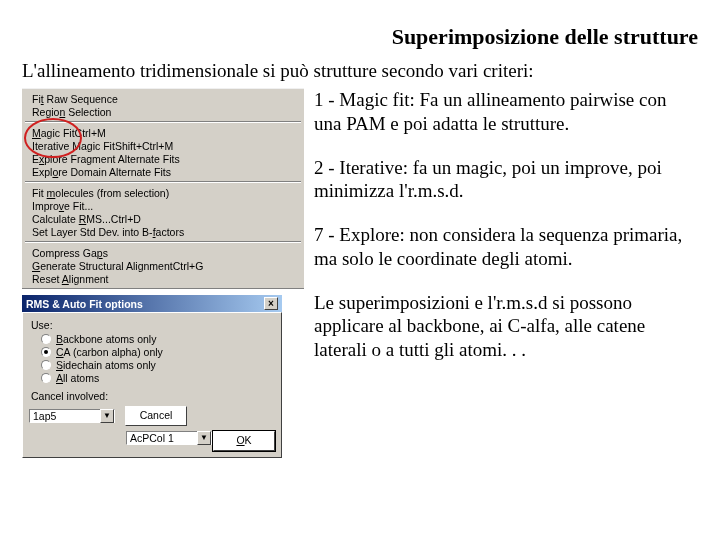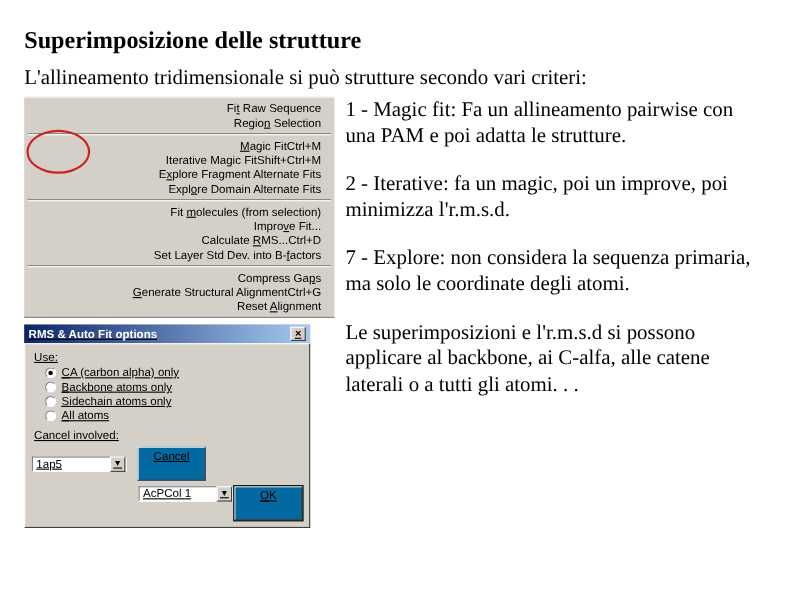--- a/index.html
+++ b/index.html
@@ -9,21 +9,21 @@
     height: 540px;
     background: #fff;
     font-family: "Times New Roman", Times, serif;
     color: #000;
     overflow: hidden;
   }
   .page {
     padding: 18px 22px 0 22px;
   }
   .title {
-    text-align: left;
+    text-align: right;
     font-weight: bold;
     font-size: 22px;
     margin: 6px 0 10px 0;
   }
   .intro {
     font-size: 19px;
     margin-bottom: 6px;
   }
   .cols {
     display: flex;
@@ -51,21 +51,21 @@
     border-top: 1px solid #f0f0f0;
     border-bottom: 1px solid #808080;
     padding: 2px 0 2px 0;
     position: relative;
   }
   .msec {
     padding: 1px 0 1px 0;
   }
   .mrow {
     display: flex;
-    justify-content: flex-end;
+    justify-content: flex-start;
     padding: 0.5px 12px 0.5px 10px;
     white-space: nowrap;
   }
   .mrow .l u { text-decoration: underline; }
   .mrow .r { color: #000; }
   .msep {
     border-top: 1px solid #808080;
     border-bottom: 1px solid #fff;
     margin: 2px 3px;
     height: 0;
@@ -80,21 +80,20 @@
     left: 2px;
     pointer-events: none;
   }
 
   .dlg {
     margin-top: 6px;
     background: #d4d0c8;
     font-family: Tahoma, Arial, sans-serif;
     font-size: 10.5px;
     width: 260px;
-    text-decoration: underline;
   }
   .dlg .titlebar {
     background: linear-gradient(to right, #0a246a, #a6caf0);
     color: #fff;
     font-weight: bold;
     font-size: 10.5px;
     padding: 2px 4px;
     display: flex;
     justify-content: space-between;
     align-items: center;
@@ -168,25 +167,25 @@
     background: #d4d0c8;
     border: 1px solid #fff;
     border-right-color: #404040;
     border-bottom-color: #404040;
     width: 14px; height: 14px;
     text-align: center;
     line-height: 12px;
     font-size: 8px;
   }
   .btn {
-    background: #0369a1;
+    background: #ffffff;
     border: 1px solid #fff;
     border-right-color: #404040;
     border-bottom-color: #404040;
-    height: 31px;
+    height: 20px;
     min-width: 62px;
     text-align: center;
     line-height: 17px;
     font-size: 10.5px;
     padding: 0 6px;
   }
   .btn.def {
     outline: 1px solid #000;
   }
   .btn u { text-decoration: underline; }
@@ -276,26 +275,26 @@
 
       <div class="dlg">
         <div class="titlebar">
           <span>RMS &amp; Auto Fit options</span>
           <span class="closebtn">×</span>
         </div>
         <div class="body">
           <div class="grp-label">Use:</div>
           <div class="radios" id="radios">
               <div class="radio">
+                <span class="rdot"></span>
+                <span class="rlabel"><u>B</u>ackbone atoms only</span>
+              </div>
+              <div class="radio">
                 <span class="rdot sel"></span>
                 <span class="rlabel"><u>C</u>A (carbon alpha) only</span>
-              </div>
-              <div class="radio">
-                <span class="rdot"></span>
-                <span class="rlabel"><u>B</u>ackbone atoms only</span>
               </div>
               <div class="radio">
                 <span class="rdot"></span>
                 <span class="rlabel"><u>S</u>idechain atoms only</span>
               </div>
               <div class="radio">
                 <span class="rdot"></span>
                 <span class="rlabel"><u>A</u>ll atoms</span>
               </div>
             </div>

